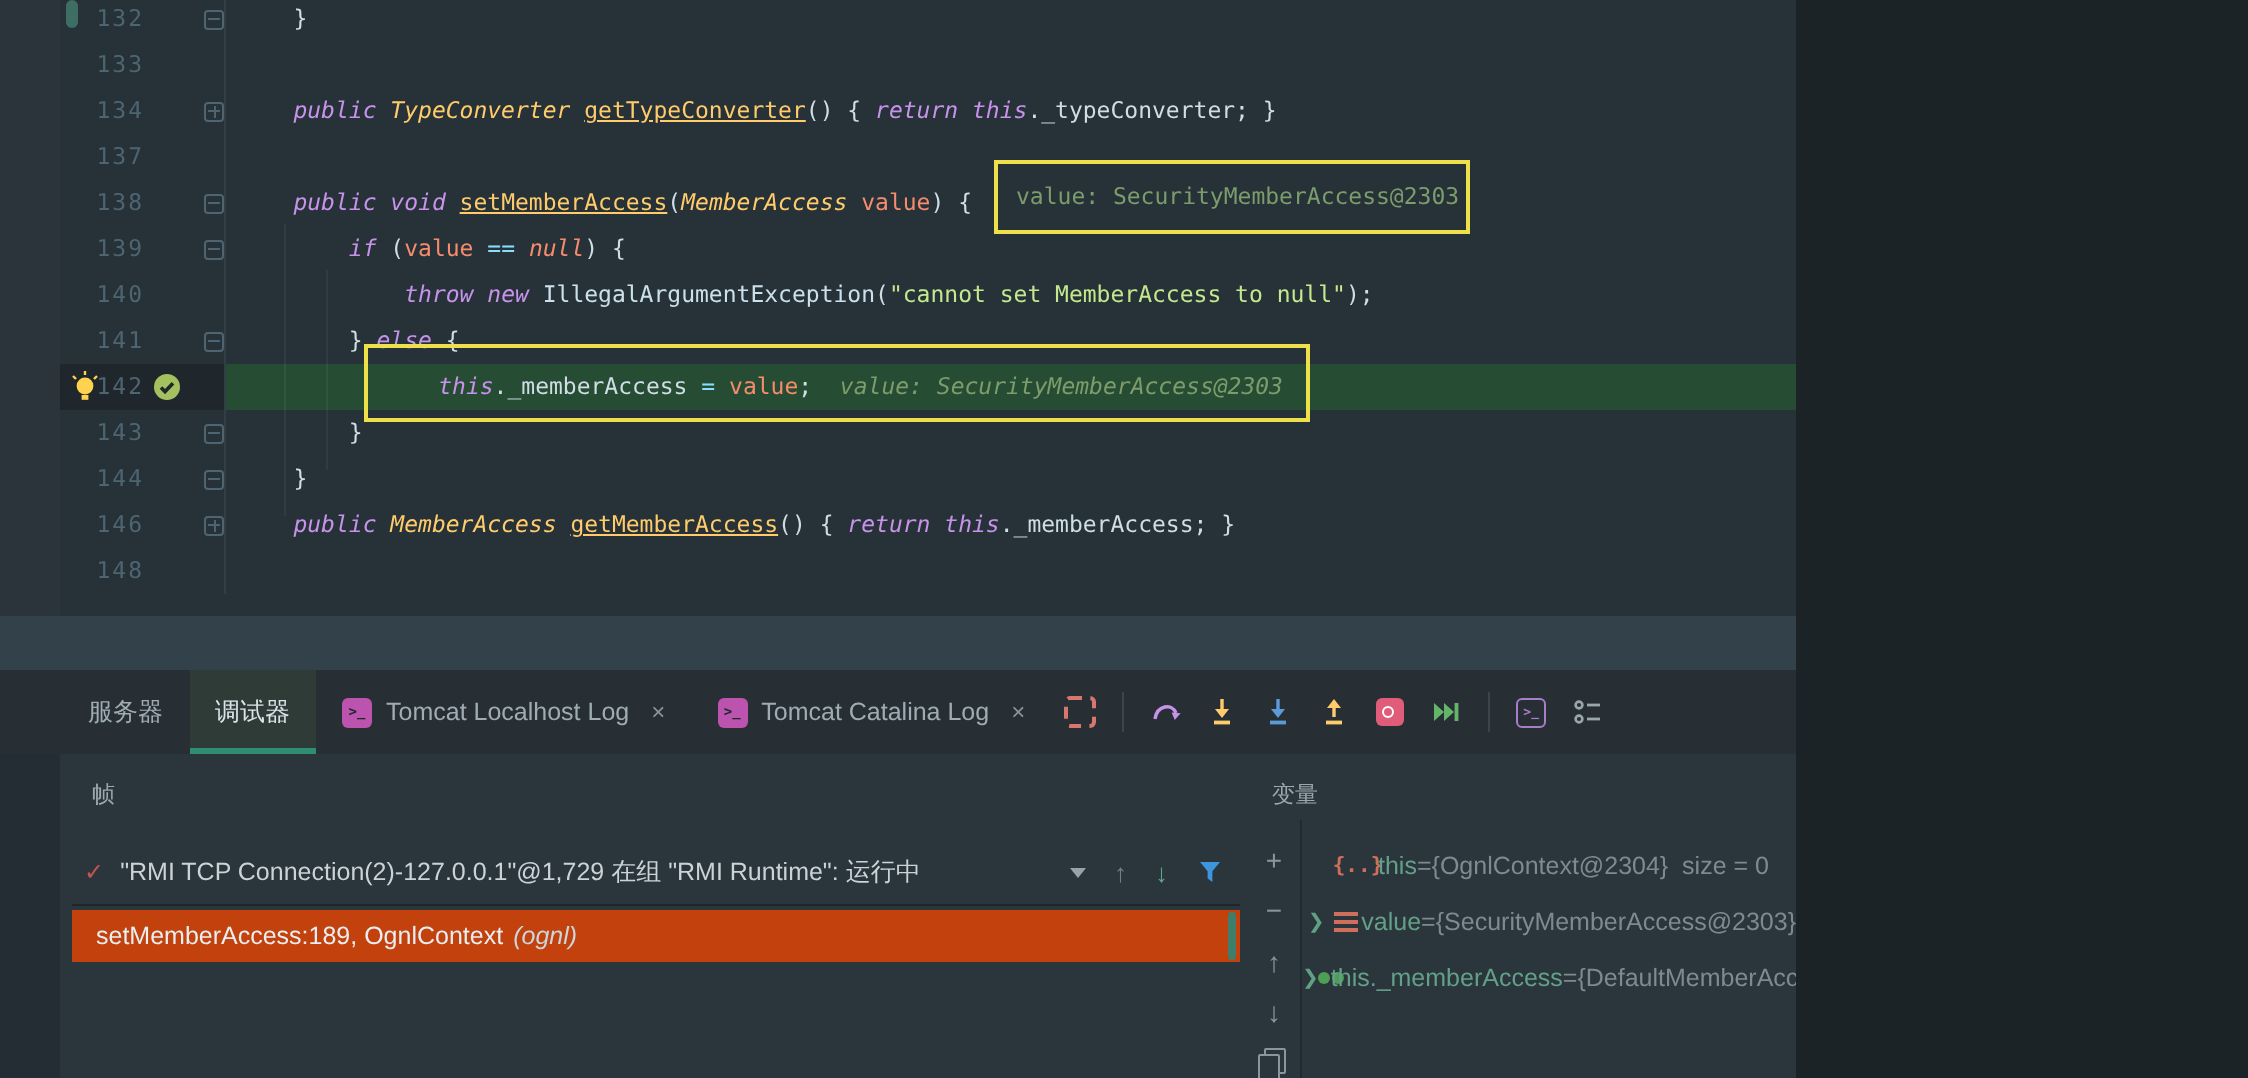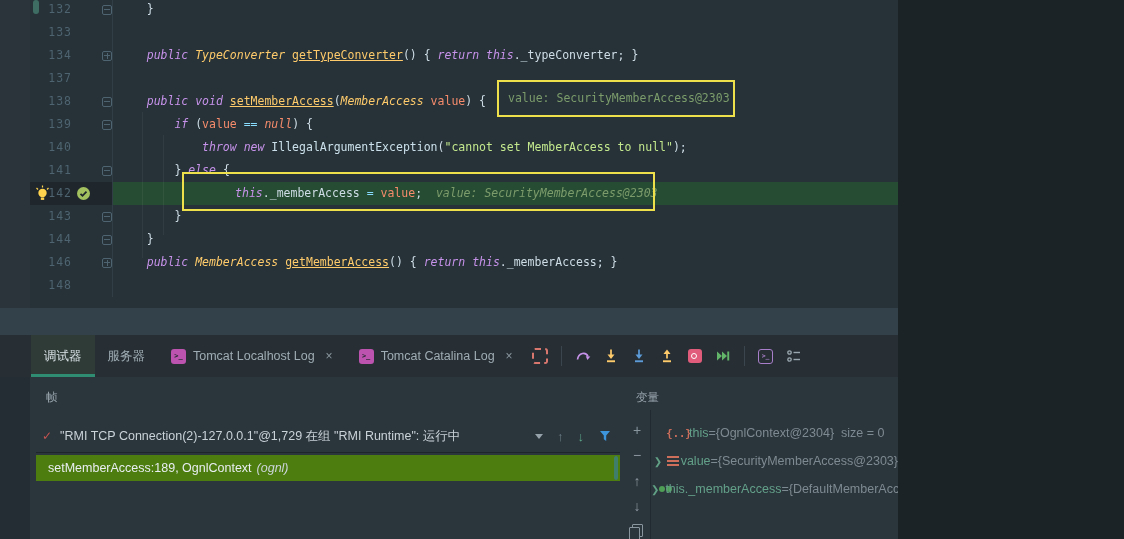--- a/index.html
+++ b/index.html
@@ -69,21 +69,21 @@
   .tcheck{color:#C75450;font-size:12px;margin:0 8px 0 6px;}
   .tctrl{display:flex;align-items:center;gap:14px;margin-left:auto;padding-right:8px;}
   .caret{width:0;height:0;border-left:4.5px solid transparent;border-right:4.5px solid transparent;
     border-top:5px solid #97A3AB;}
   .arrow-up{color:#6E8089;font-size:13px;}
   .arrow-dn{color:#5BA98C;font-size:13px;}
   .frames{position:absolute;left:36px;top:78px;width:584px;bottom:0;}
   .frow{height:26px;line-height:26px;font-size:12.5px;color:#8B99A1;padding-left:12px;
     white-space:nowrap;overflow:hidden;}
   .frow .pkg{font-style:italic;margin-left:5px;}
-  .frow.sel{background:#4d7c0f;color:#E8EEF1;}
+  .frow.sel{background:#c2410c;color:#E8EEF1;}
   .frow.sel .pkg{color:#CBD5DA;}
   .fscroll{position:absolute;right:2px;top:1px;width:4px;height:24px;background:#3E7E6B;border-radius:2px;}
   .vtool{position:absolute;left:624px;top:45px;width:26px;bottom:0;display:flex;flex-direction:column;
     align-items:center;gap:9px;color:#8A969E;font-size:14px;}
   .vtool .it{height:17px;display:flex;align-items:center;justify-content:center;}
   .copyicon{position:relative;width:9px;height:11px;border:1px solid #8A969E;border-radius:1px;}
   .copyicon::after{content:"";position:absolute;left:-4px;top:2px;width:9px;height:11px;
     border:1px solid #8A969E;border-radius:1px;background:#2B353C;}
   .vdivider{position:absolute;left:650px;top:33px;bottom:0;width:1px;background:#222A31;}
   .vars{position:absolute;left:651px;top:0;right:0;bottom:0;}
@@ -111,21 +111,21 @@
         <div class="ed-row"><div class="gut"><span class="lnum">133</span></div><div class="code"></div></div>
         <div class="ed-row"><div class="gut"><span class="lnum">134</span><div class="fold plus"></div></div><div class="code"><span class="tk-pl">    </span><span class="tk-kw">public </span><span class="tk-typ">TypeConverter </span><span class="tk-fn">getTypeConverter</span><span class="tk-pl">() { </span><span class="tk-kw">return </span><span class="tk-kw">this</span><span class="tk-pl">._typeConverter; }</span></div></div>
         <div class="ed-row"><div class="gut"><span class="lnum">137</span></div><div class="code"></div></div>
         <div class="ed-row"><div class="gut"><span class="lnum">138</span><div class="fold"></div></div><div class="code"><span class="tk-pl">    </span><span class="tk-kw">public </span><span class="tk-kw">void </span><span class="tk-fn">setMemberAccess</span><span class="tk-pl">(</span><span class="tk-typ">MemberAccess </span><span class="tk-prm">value</span><span class="tk-pl">) {</span></div></div>
         <div class="ed-row"><div class="gut"><span class="lnum">139</span><div class="fold"></div></div><div class="code"><span class="tk-pl">        </span><span class="tk-kw">if </span><span class="tk-pl">(</span><span class="tk-prm">value </span><span class="tk-op">== </span><span class="tk-nul">null</span><span class="tk-pl">) {</span></div></div>
         <div class="ed-row"><div class="gut"><span class="lnum">140</span></div><div class="code"><span class="tk-pl">            </span><span class="tk-kw">throw </span><span class="tk-kw">new </span><span class="tk-exc">IllegalArgumentException</span><span class="tk-pl">(</span><span class="tk-str">"cannot set MemberAccess to null"</span><span class="tk-pl">);</span></div></div>
         <div class="ed-row"><div class="gut"><span class="lnum">141</span><div class="fold"></div></div><div class="code"><span class="tk-pl">        } </span><span class="tk-kw">else</span><span class="tk-pl"> {</span></div></div>
         <div class="ed-row cur"><div class="gut"><span class="lnum">142</span><span class="bp"><svg width="15" height="15">
                 <circle cx="7.5" cy="7.5" r="6.5" fill="#A3C25F"></circle>
                 <path d="M4.5 7.8 l2 2 l4 -4.2" stroke="#1F272D" stroke-width="1.8" fill="none"></path>
-              </svg></span></div><div class="code" style="padding-left: 39px;"><span class="bulb"><svg width="17" height="17">
+              </svg></span></div><div class="code" style="padding-left: 23px;"><span class="bulb"><svg width="17" height="17">
                 <g stroke="#FFD34E" stroke-width="1.2">
                   <line x1="8.5" y1="0.5" x2="8.5" y2="2.5"></line>
                   <line x1="2.5" y1="3" x2="4" y2="4.5"></line>
                   <line x1="14.5" y1="3" x2="13" y2="4.5"></line>
                 </g>
                 <circle cx="8.5" cy="8" r="4.2" fill="#FFD34E"></circle>
                 <rect x="6.8" y="12.5" width="3.4" height="2.4" fill="#FFD34E"></rect>
               </svg></span><span class="tk-pl">            </span><span class="tk-kw">this</span><span class="tk-pl">._memberAccess </span><span class="tk-op">= </span><span class="tk-prm">value</span><span class="tk-pl">;</span><span class="tk-hint">  value: SecurityMemberAccess@2303</span></div></div>
         <div class="ed-row"><div class="gut"><span class="lnum">143</span><div class="fold"></div></div><div class="code"><span class="tk-pl">        }</span></div></div>
         <div class="ed-row"><div class="gut"><span class="lnum">144</span><div class="fold"></div></div><div class="code"><span class="tk-pl">    }</span></div></div>
@@ -138,25 +138,25 @@
     <div class="ann" style="left:467px;top:80px;width:238px;height:37px;">
       <span class="ann-text">value: SecurityMemberAccess@2303</span>
     </div>
     <div class="ann" style="left:152px;top:172px;width:473px;height:39px;"></div>
   </div>
 
   <div class="band"></div>
 
   <div class="tabrow">
     <div style="width:31px;"></div>
+    <div class="tab">
+      <span>服务器</span>
+    </div>
     <div class="tab active">
       <span>调试器</span>
-    </div>
-    <div class="tab">
-      <span>服务器</span>
     </div>
     <div class="tab">
       <span class="termicon">&gt;_</span>
       <span>Tomcat Localhost Log</span>
       <span class="close">×</span>
     </div>
     <div class="tab">
       <span class="termicon">&gt;_</span>
       <span>Tomcat Catalina Log</span>
       <span class="close">×</span>

